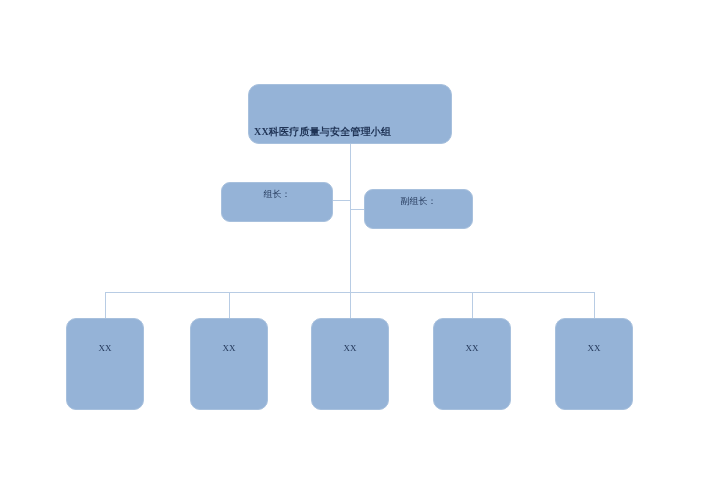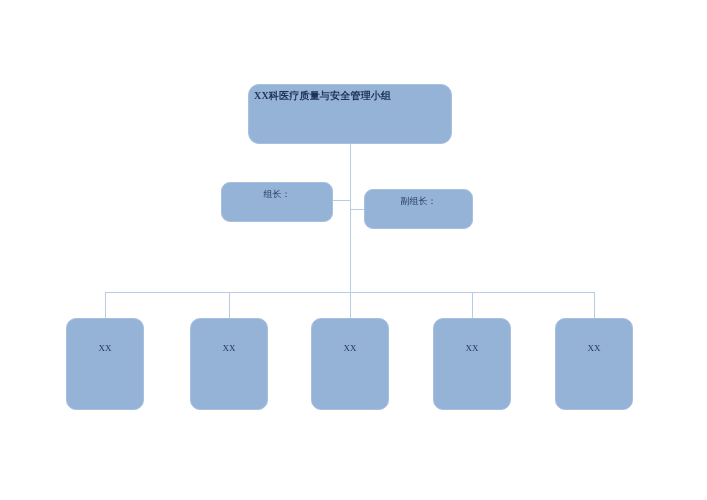--- a/index.html
+++ b/index.html
@@ -51,20 +51,21 @@
     height: 60px;
     border-radius: 11px;
     padding-top: 5px;
     text-align: left;
   }
   .node-root .node-label {
     padding-left: 5px;
     font-size: 10px;
     font-weight: bold;
     letter-spacing: .2px;
+    margin-top: 36px;
   }
 
   
   .node-leader {
     left: 221px;
     top: 182px;
     width: 112px;
     height: 40px;
     padding-top: 6px;
   }

